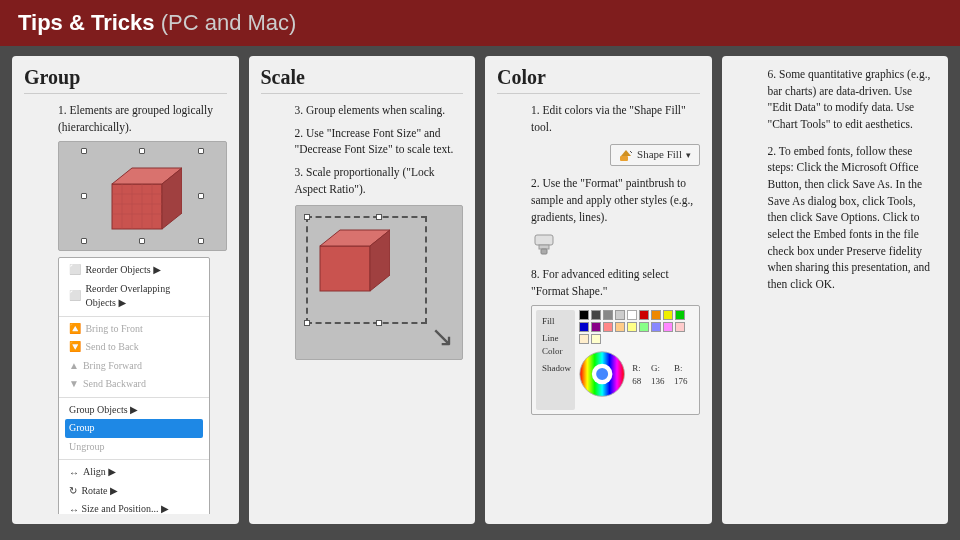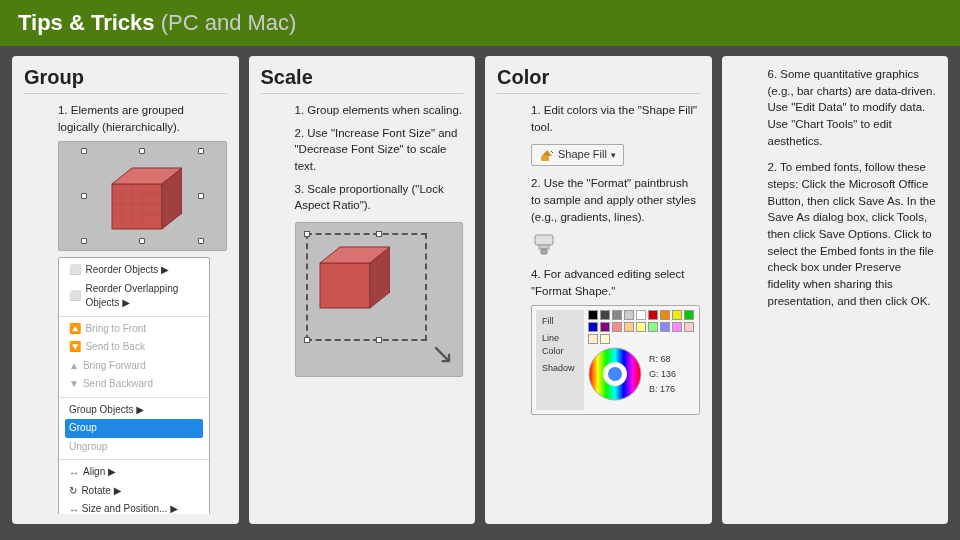--- a/index.html
+++ b/index.html
@@ -5,41 +5,42 @@
     * { box-sizing: border-box; margin: 0; padding: 0; }
     body {
       width: 960px;
       height: 540px;
       background: #4a4a4a;
       font-family: 'Segoe UI', Arial, sans-serif;
       overflow: hidden;
     }
 
     .page-header {
-      background: #4d7c0f;
+      background: #7f1d1d;
       padding: 10px 18px;
       display: flex;
       align-items: center;
     }
     .page-title {
       color: #ffffff;
       font-size: 22px;
       font-weight: 400;
     }
     .page-title span {
       color: #cccccc;
       font-weight: 300;
     }
 
     .cards-container {
       display: flex;
       flex-direction: row;
       gap: 10px;
       padding: 10px 12px;
       height: calc(540px - 52px);
+      font-family: Liberation Serif, serif;
     }
 
     .card {
       background: #f0f0f0;
       border-radius: 4px;
       flex: 1;
       padding: 10px 12px;
       display: flex;
       flex-direction: column;
       overflow: hidden;
@@ -122,21 +123,21 @@
       width: 100%;
       height: 110px;
       font-size: 9px;
       color: #333;
       padding: 4px;
       display: flex;
       gap: 4px;
     }
 
     .dialog-sidebar {
-      width: 48px;
+      width: 39px;
       background: #e0e0e0;
       border-radius: 2px;
       padding: 3px;
     }
 
     .dialog-sidebar-item {
       padding: 2px 3px;
       font-size: 9px;
       cursor: default;
     }
@@ -234,21 +235,21 @@
             <div class="context-menu-item"><span>↻</span> Rotate ▶</div>
             <div class="context-menu-item">↔ Size and Position... ▶</div>
           </div>
         </div>
       </div>
     </div>
 
     <div class="card">
       <div class="card-title">Scale</div>
       <div class="card-body">
-        <p>1. Group elements when scaling.</p>
+        <p>3. Group elements when scaling.</p>
         <p>2. Use "Increase Font Size" and "Decrease Font Size" to scale text.</p>
         <p>3. Scale proportionally ("Lock Aspect Ratio").</p>
 
         <div style="background:#c0c0c0; border:1px solid #aaa; border-radius:2px; margin-top:8px; display:flex; justify-content:center; align-items:center; height:155px; position:relative;">
 
           <div style="position:absolute; top:10px; left:10px; right:35px; bottom:35px; border:2px dashed #555;"></div>
 
           <svg width="80" height="80" viewBox="0 0 80 80" style="position:absolute; top:12px; left:14px;">
             <rect x="10" y="28" width="50" height="45" fill="#c9534f" stroke="#8a3030" stroke-width="1"></rect>
             <polygon points="10,28 30,12 80,12 60,28" fill="#d9726e" stroke="#8a3030" stroke-width="1"></polygon>
@@ -263,21 +264,21 @@
           <div style="position:absolute; bottom:33px; left:50%; transform:translateX(-50%); width:6px; height:6px; background:#fff; border:1px solid #555;"></div>
         </div>
       </div>
     </div>
 
     <div class="card">
       <div class="card-title">Color</div>
       <div class="card-body">
         <p>1. Edit colors via the "Shape Fill" tool.</p>
 
-        <div style="margin: 4px 0;">
+        <div style="margin: 4px 0; text-align: right;">
           <div class="shape-fill-btn">
             <svg width="14" height="14" viewBox="0 0 14 14">
               <rect x="1" y="8" width="8" height="5" fill="#e8a030" rx="1"></rect>
               <polygon points="2,8 7,2 12,8" fill="#d09020"></polygon>
               <line x1="11" y1="3" x2="13" y2="5" stroke="#555" stroke-width="1"></line>
             </svg>
             <span>Shape Fill</span>
             <span style="font-size:9px;">▾</span>
           </div>
         </div>
@@ -287,21 +288,21 @@
         </p>
 
         <div style="margin: 4px 0;">
           <svg width="26" height="26" viewBox="0 0 26 26">
             <rect x="4" y="4" width="18" height="10" rx="2" fill="#e0e0e0" stroke="#999" stroke-width="1"></rect>
             <rect x="8" y="14" width="10" height="4" fill="#cccccc" stroke="#999" stroke-width="1"></rect>
             <rect x="10" y="18" width="6" height="5" rx="1" fill="#aaaaaa" stroke="#888" stroke-width="1"></rect>
           </svg>
         </div>
 
-        <p>4. For advanced editing select "Format Shape."</p>
+        <p>8. For advanced editing select "Format Shape."</p>
 
         <div class="format-dialog">
           <div class="dialog-sidebar">
             <div class="dialog-sidebar-item">Fill</div>
             <div class="dialog-sidebar-item">Line Color</div>
             <div class="dialog-sidebar-item">Shadow</div>
           </div>
           <div class="dialog-main">
 
             <div class="color-swatches">
@@ -337,21 +338,21 @@
                     <stop offset="50%" stop-color="#00ffff"></stop>
                     <stop offset="66.66%" stop-color="#0000ff"></stop>
                     <stop offset="83.33%" stop-color="#ff00ff"></stop>
                     <stop offset="100%" stop-color="#ff0000"></stop>
                   </linearGradient>
                 </defs>
                 <circle cx="27" cy="27" r="26" fill="url(#cw1)" stroke="#aaa" stroke-width="1"></circle>
                 <circle cx="27" cy="27" r="12" fill="white"></circle>
                 <circle cx="27" cy="27" r="8" fill="#4488ff" stroke="#fff" stroke-width="2"></circle>
               </svg>
-              <div style="font-size:9px; color:#333; display:flex; flex-direction:column; gap:2px;">
+              <div style="font-size:9px; color:#333; display:flex; flex-direction:row; gap:2px;">
                 <div>R: 68</div>
                 <div>G: 136</div>
                 <div>B: 176</div>
               </div>
             </div>
           </div>
         </div>
       </div>
     </div>
 

